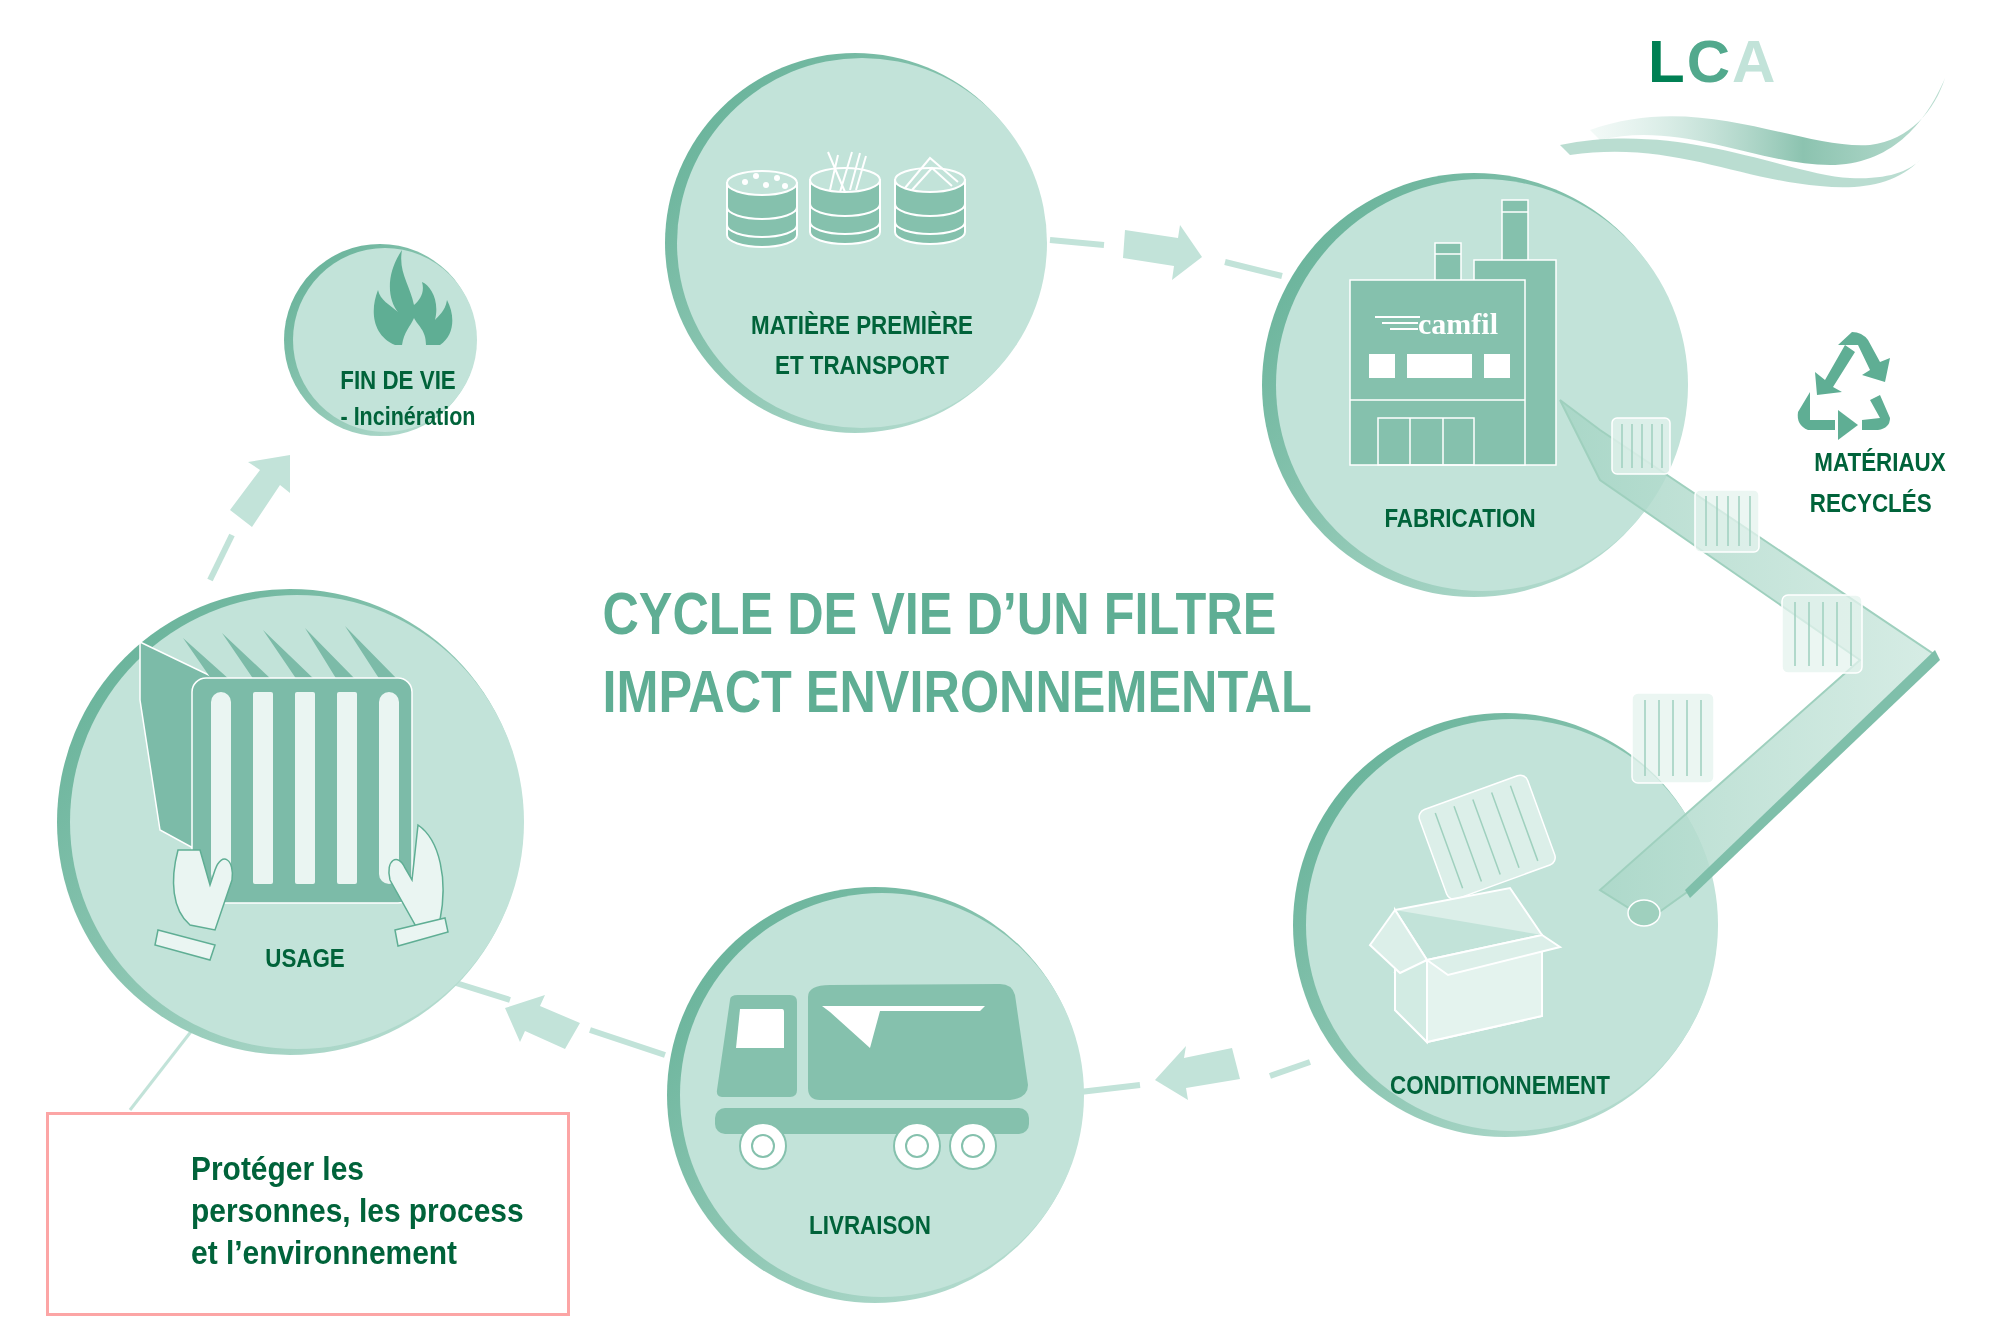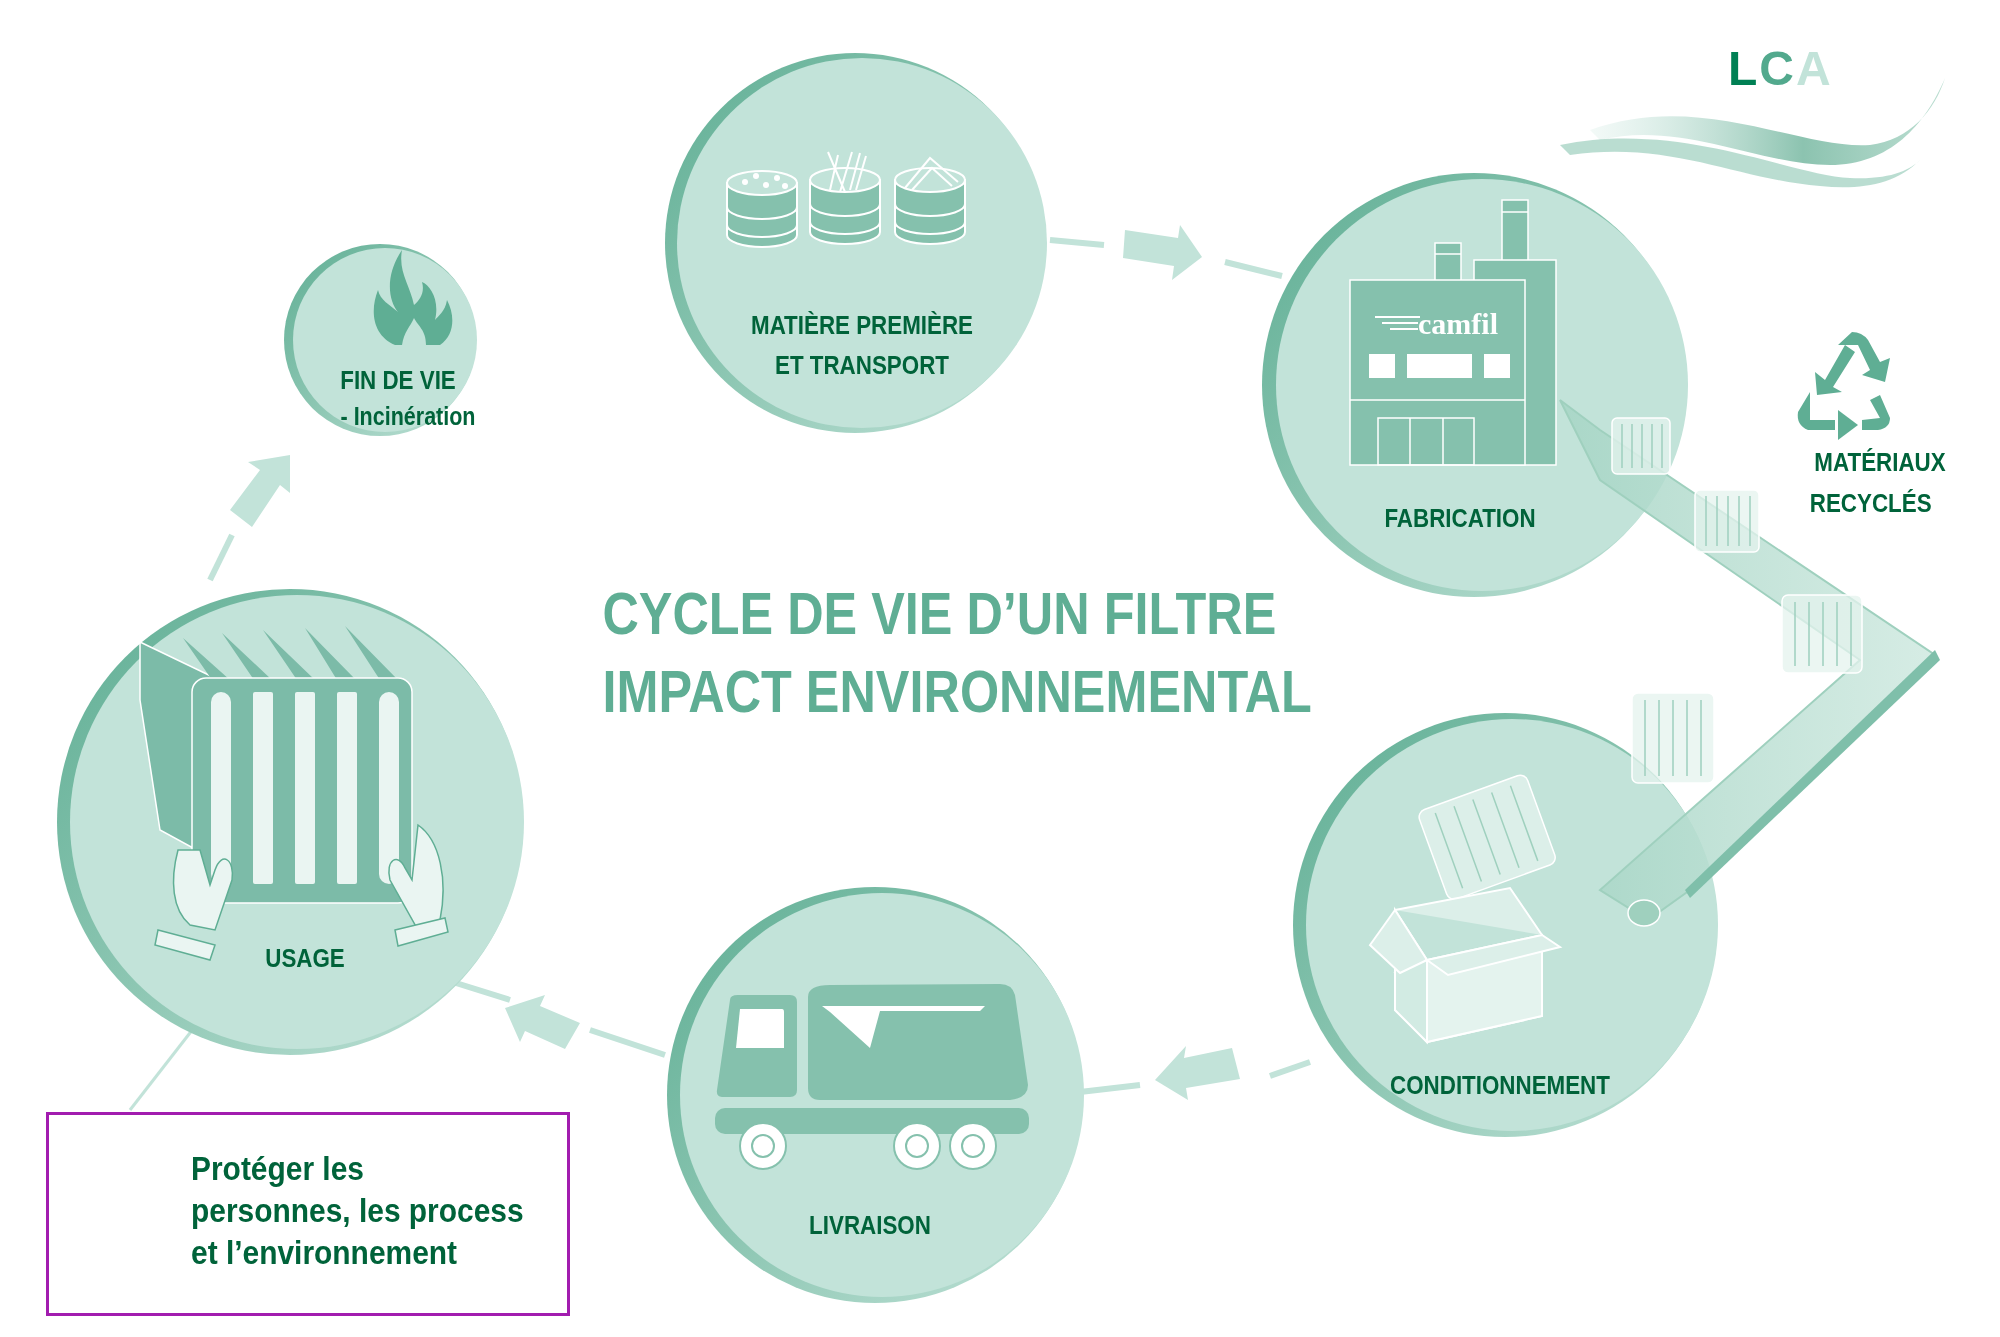--- a/index.html
+++ b/index.html
@@ -5,25 +5,25 @@
   html, body { margin:0; padding:0; background:#ffffff; }
   body { width:2000px; height:1337px; position:relative; overflow:hidden;
          font-family:"Liberation Sans", sans-serif; }
   #art { position:absolute; left:0; top:0; }
   .lbl { position:absolute; font-family:"Liberation Sans", sans-serif; font-weight:bold;
          color:#00633a; text-align:center; font-size:26px; line-height:40px;
          transform:scaleX(0.86); transform-origin:center; white-space:nowrap; }
   .title { position:absolute; left:540px; width:780px; text-align:center;
            font-weight:bold; color:#5fae94; font-size:60px; line-height:74px;
            transform:scaleX(0.84); transform-origin:center; white-space:nowrap; }
-  .logo { position:absolute; left:1728px; top:22px; font-weight:bold; font-size:48px;
-          letter-spacing:2px; line-height:80px;margin-top:7px; }
+  .logo { position:absolute; left:1648px; top:22px; font-weight:bold; font-size:60px;
+          letter-spacing:2px; line-height:80px; }
   .logo span { display:inline-block; }
   .note-box { position:absolute; left:46px; top:1112px; width:524px; height:204px;
-              border:3px solid #a21caf; box-sizing:border-box; background:#fff; }
+              border:3px solid #fca5a5; box-sizing:border-box; background:#fff; }
   .note-text { position:absolute; left:142px; top:32px; font-weight:bold; color:#00633a;
                font-size:34px; line-height:42px; transform:scaleX(0.88);
                transform-origin:left top; white-space:nowrap; }
 </style>
 </head>
 <body>
 
 <svg id="art" width="2000" height="1337" viewBox="0 0 2000 1337">
   <defs>
     <linearGradient id="edgeGrad" x1="0" y1="0" x2="1" y2="1">

